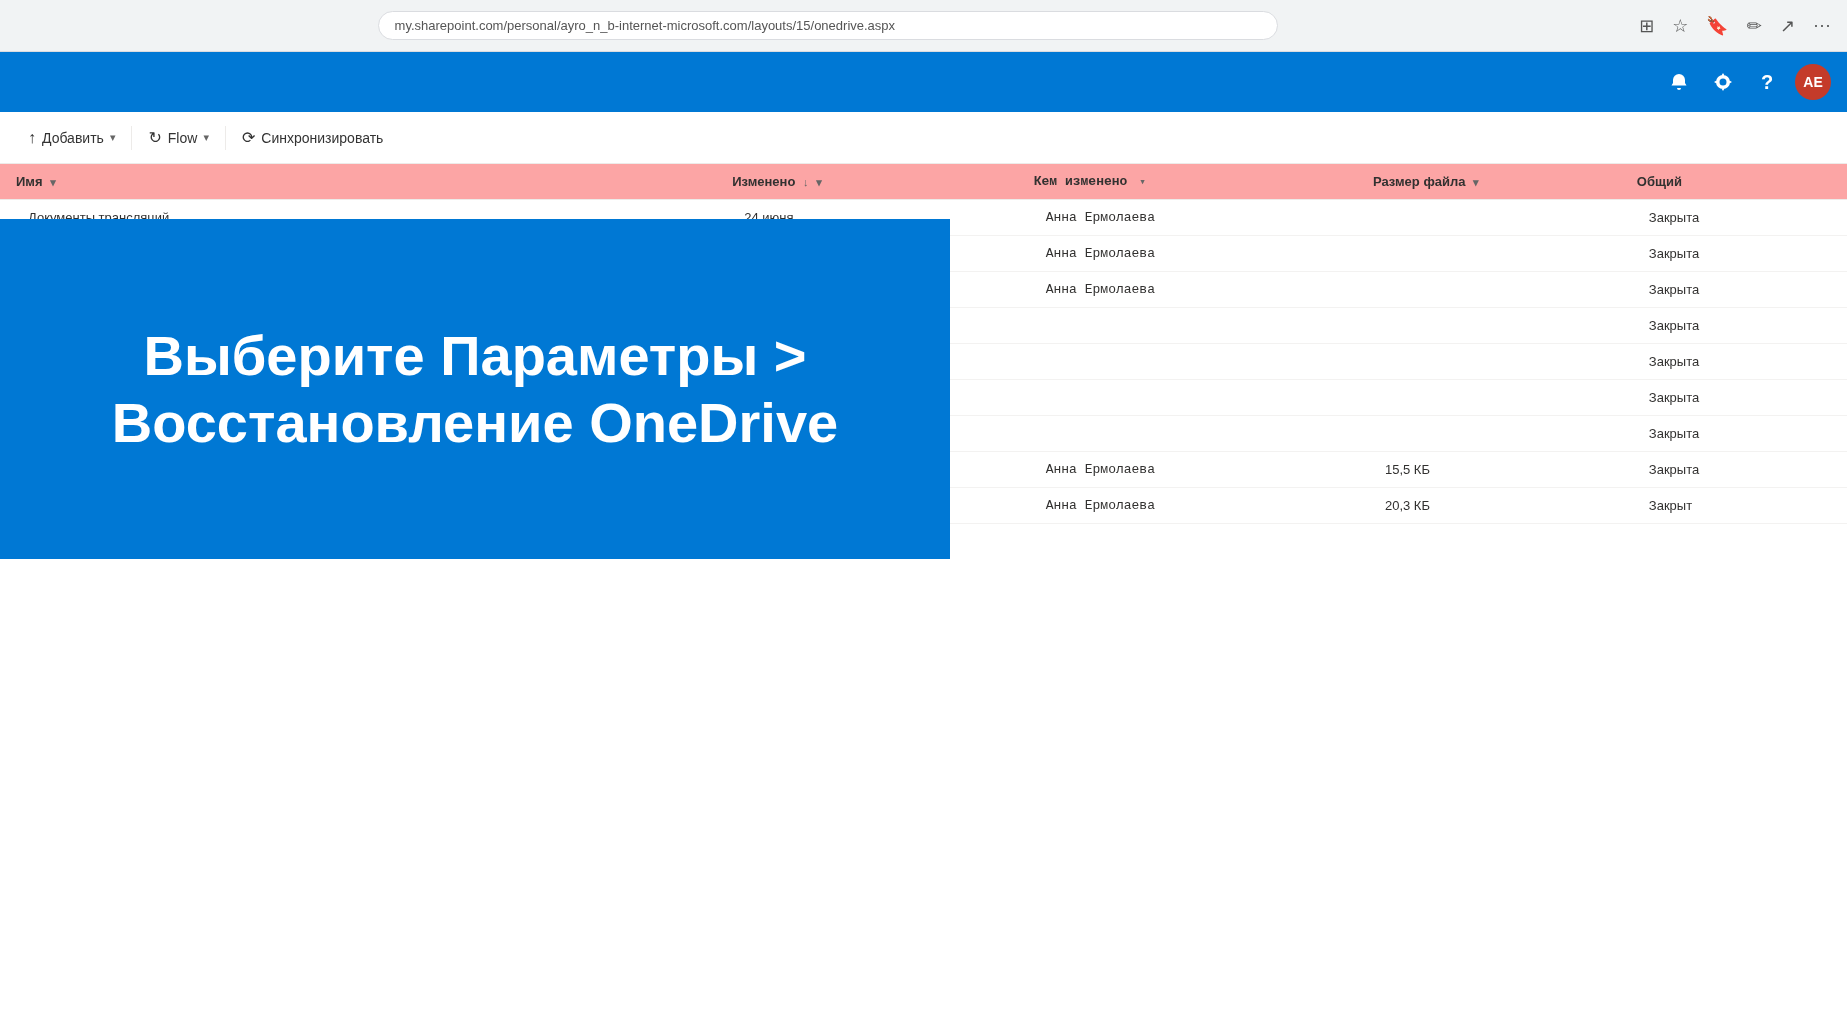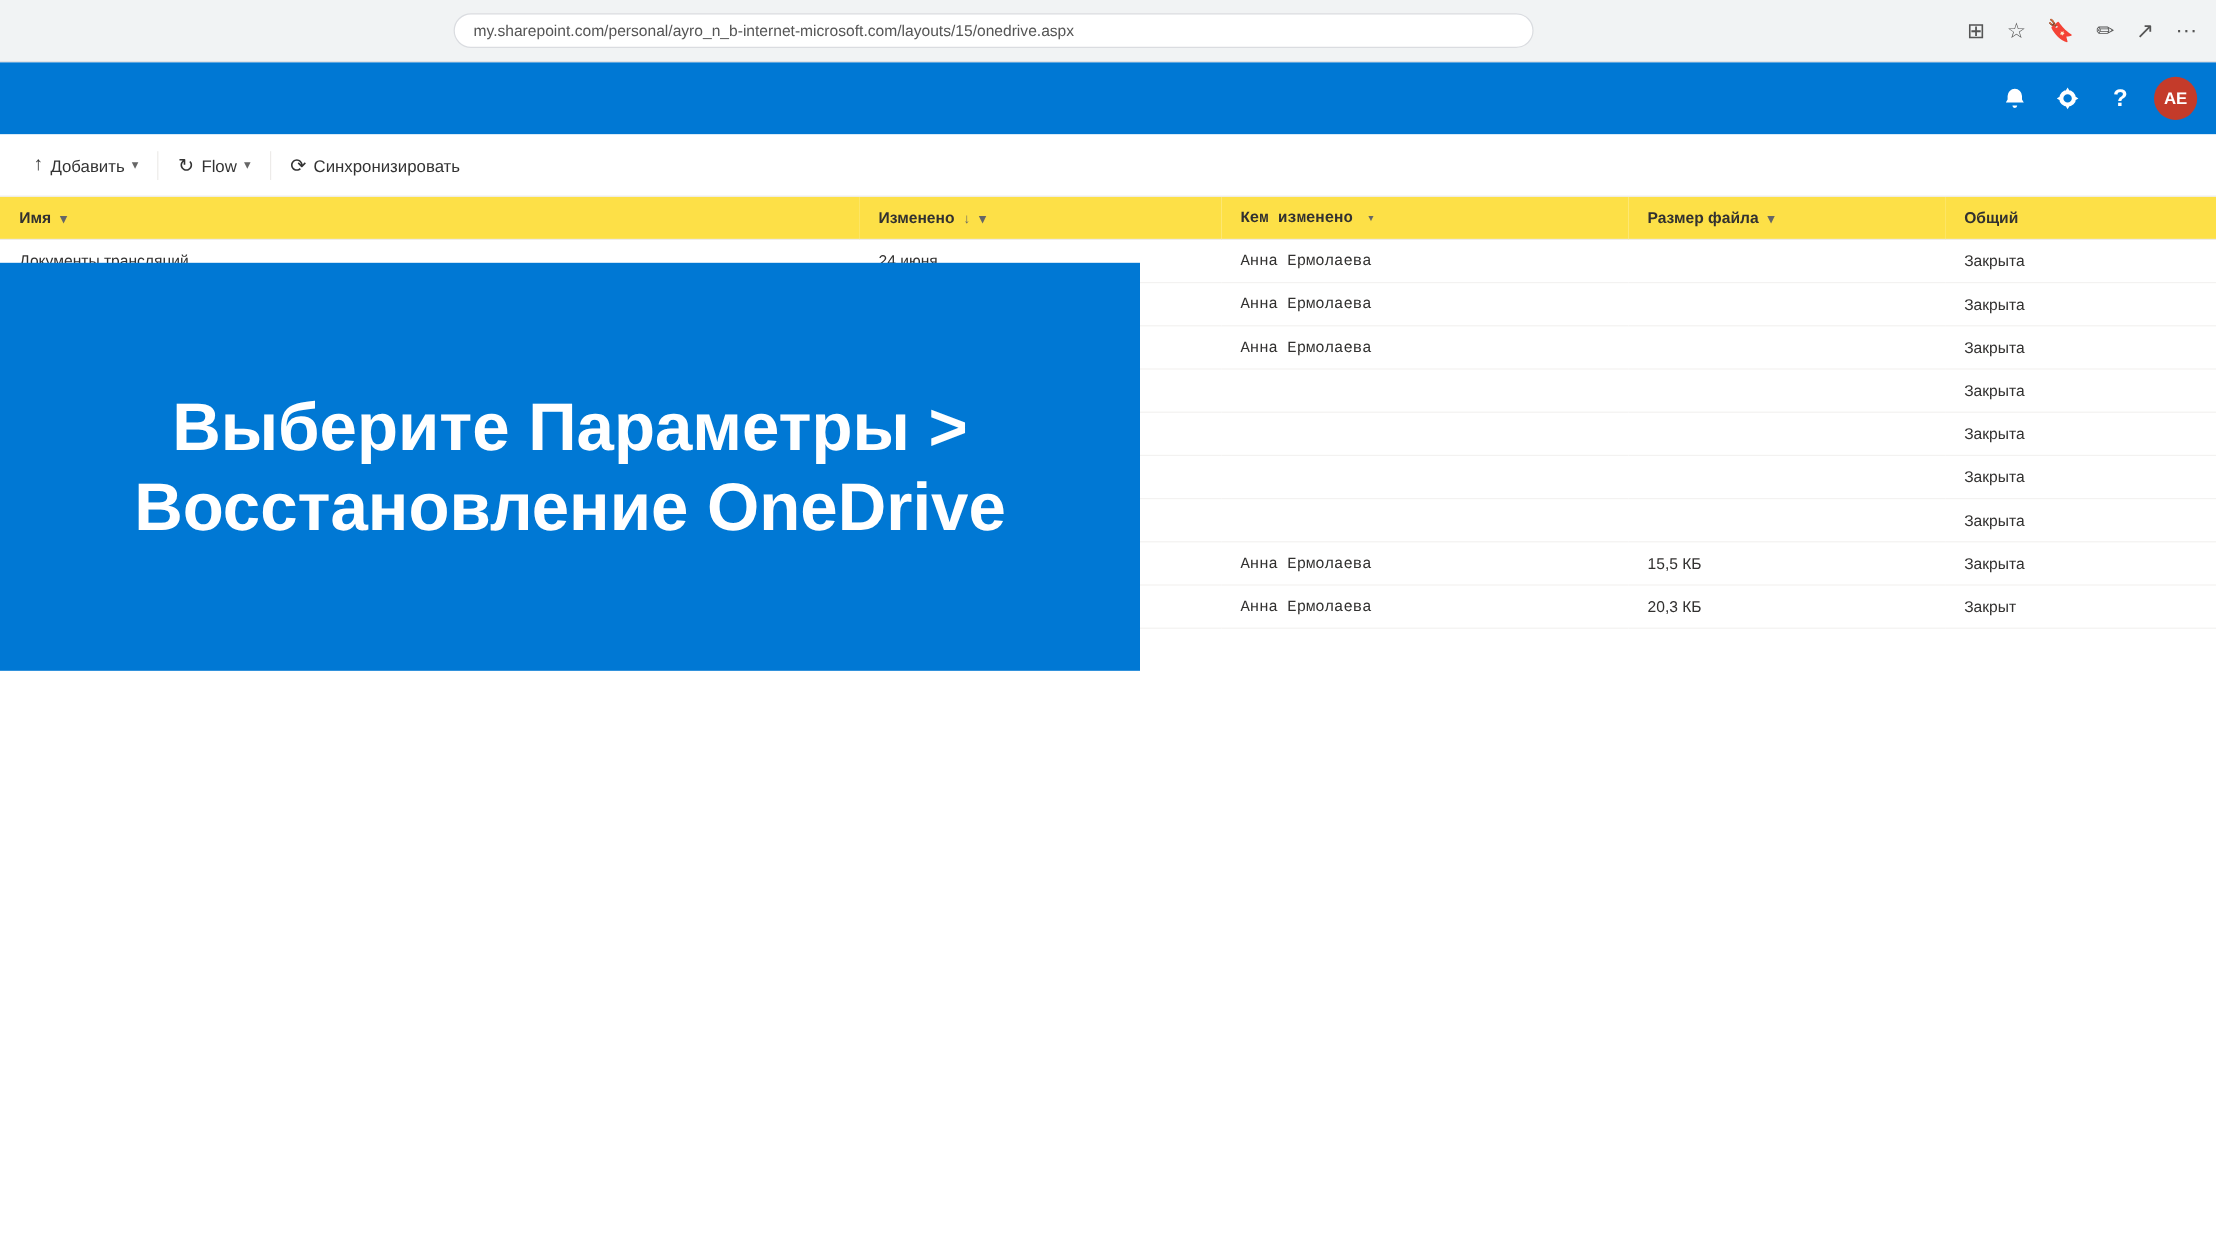--- a/index.html
+++ b/index.html
@@ -106,27 +106,27 @@
       width: 100%;
       border-collapse: collapse;
     }
     .file-table th {
       padding: 10px 16px;
       text-align: left;
       font-size: 13px;
       font-weight: 600;
       color: #323130;
       border-bottom: 1px solid #edebe9;
-      background: #fde047;
+      background: #fca5a5;
       white-space: nowrap;
       cursor: pointer;
     }
     .file-table th .sort-icon { font-size: 11px; color: #666; margin-left: 4px; }
     .file-table td {
-      padding: 10px 16px;
+      padding: 10px 28px;
       font-size: 13px;
       color: #323130;
       border-bottom: 1px solid #f3f2f1;
       white-space: nowrap;
     }
     .col-name { width: 380px; }
     .col-modified { width: 160px; }
     .col-by { width: 180px; font-family: Liberation Mono, monospace; }
     .col-size { width: 140px; }
     .col-access { width: 120px; }

